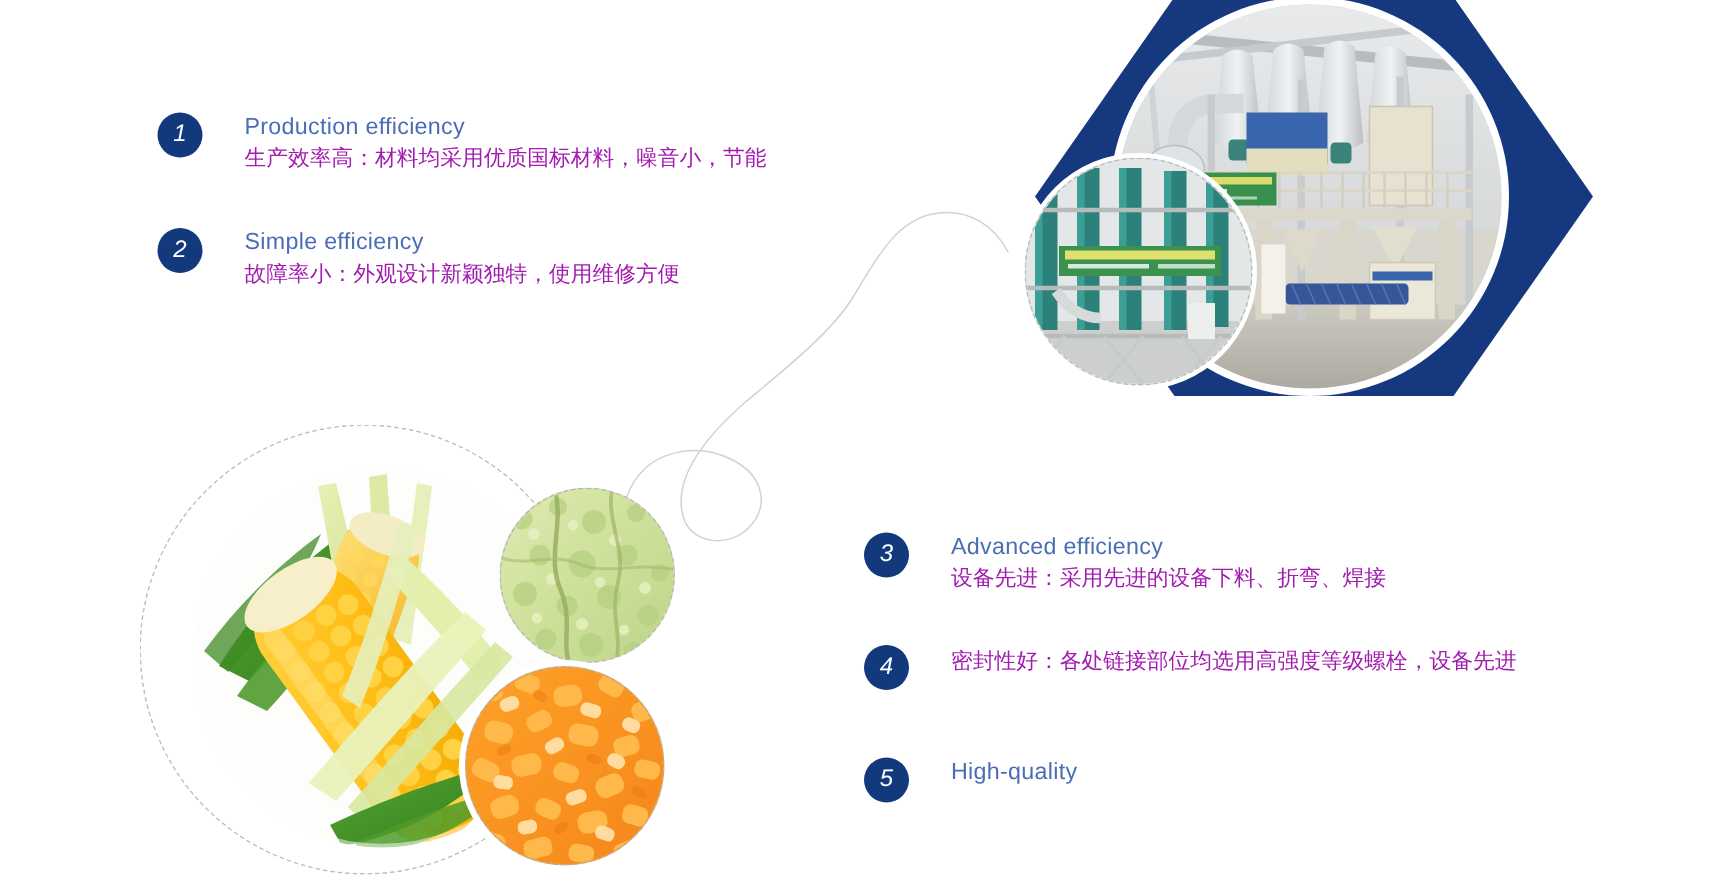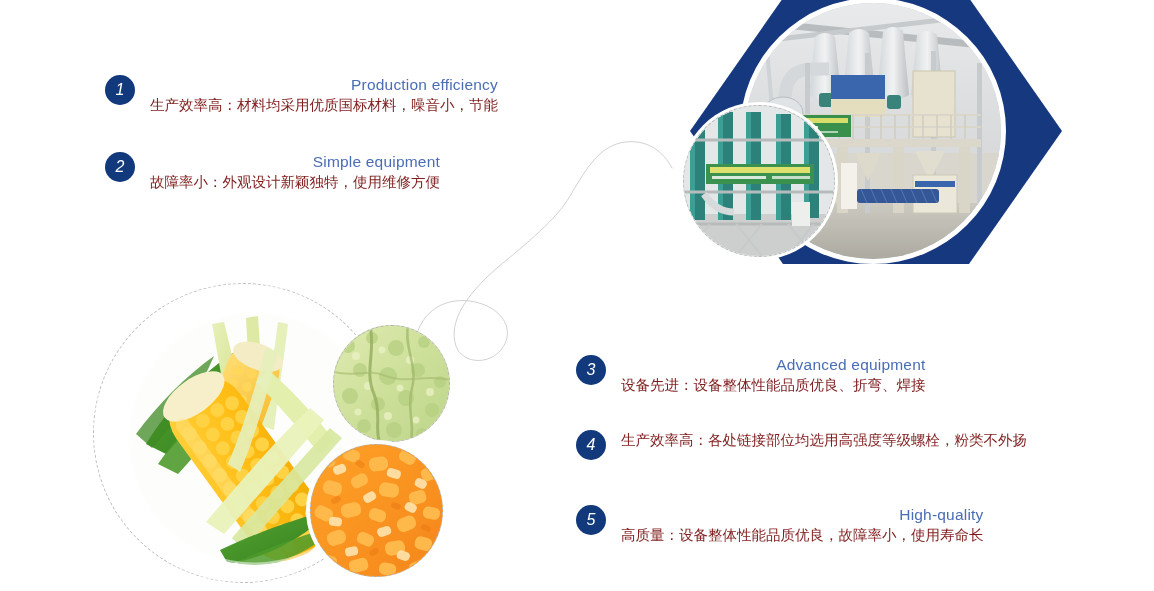--- a/index.html
+++ b/index.html
@@ -20,34 +20,34 @@
     color:#ffffff;
     font-style:italic;
     font-size:16px;
     font-weight:400;
     display:flex;align-items:center;justify-content:center;
     flex:0 0 30px;
     line-height:1;
     letter-spacing:0;
     box-shadow:0 0 0 0 rgba(0,0,0,0);
   }
-  .ftext{margin-left:15px;padding-top:0px;text-align:right;}
+  .ftext{margin-left:28px;padding-top:0px;}
   .fhead{
     color:#4a6db5;
     font-size:15.5px;
     line-height:20px;
     letter-spacing:.2px;
     white-space:nowrap;
   }
   .fdesc{
-    color:#7f1d1d;
+    color:#a21caf;
     font-size:14.5px;
     line-height:22px;
     white-space:nowrap;
-    font-family:Liberation Mono, monospace;
+    font-family:Liberation Serif, serif;
   }
 
   
   #feat-1{left:105px;top:75px;}
   #feat-2{left:105px;top:152px;}
   #feat-3{left:576px;top:355px;}
   #feat-4{left:576px;top:430px;}
   #feat-5{left:576px;top:505px;}
 
   
@@ -518,41 +518,40 @@
     <div class="badge">1</div>
     <div class="ftext">
       <div class="fhead">Production efficiency</div>
       <div class="fdesc">生产效率高：材料均采用优质国标材料，噪音小，节能</div>
     </div>
   </div>
 
   <div class="feature" id="feat-2">
     <div class="badge">2</div>
     <div class="ftext">
-      <div class="fhead">Simple equipment</div>
+      <div class="fhead">Simple efficiency</div>
       <div class="fdesc">故障率小：外观设计新颖独特，使用维修方便</div>
     </div>
   </div>
 
   <div class="feature" id="feat-3">
     <div class="badge">3</div>
     <div class="ftext">
-      <div class="fhead">Advanced equipment</div>
-      <div class="fdesc">设备先进：设备整体性能品质优良、折弯、焊接</div>
+      <div class="fhead">Advanced efficiency</div>
+      <div class="fdesc">设备先进：采用先进的设备下料、折弯、焊接</div>
     </div>
   </div>
 
   <div class="feature" id="feat-4">
     <div class="badge">4</div>
     <div class="ftext">
-      <div class="fdesc">生产效率高：各处链接部位均选用高强度等级螺栓，粉类不外扬</div>
+      <div class="fdesc">密封性好：各处链接部位均选用高强度等级螺栓，设备先进</div>
     </div>
   </div>
 
   <div class="feature" id="feat-5">
     <div class="badge">5</div>
     <div class="ftext">
       <div class="fhead">High-quality</div>
-      <div class="fdesc">高质量：设备整体性能品质优良，故障率小，使用寿命长</div>
     </div>
   </div>
 
 </div>
 
 </body></html>

